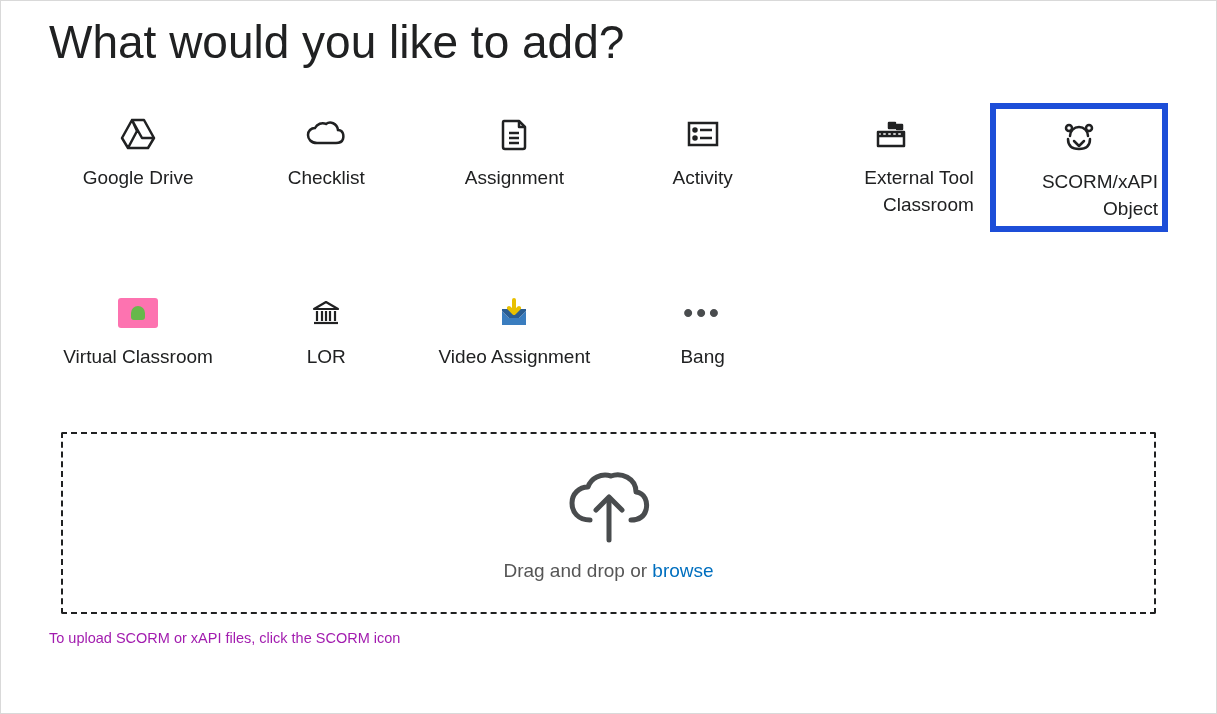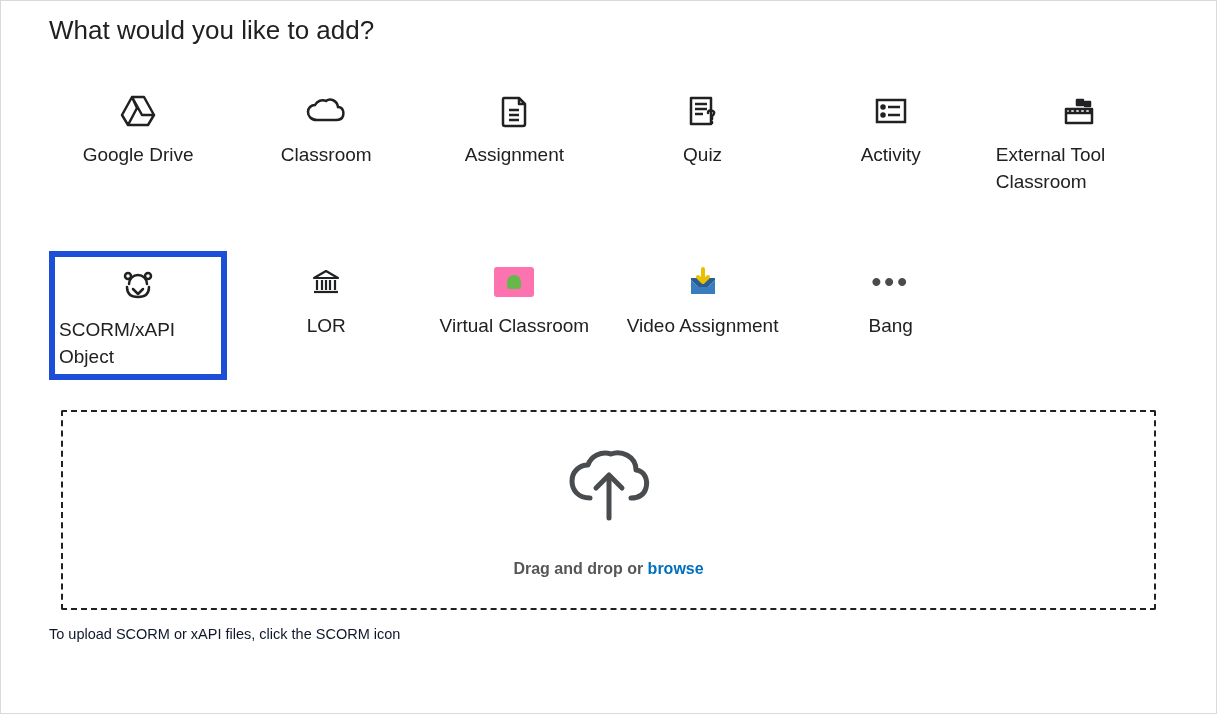--- a/index.html
+++ b/index.html
@@ -15,42 +15,42 @@
     padding: 14px 48px 10px 48px;
   }
   .breadcrumb {
     font-size: 14px;
     color: #006fbf;
     margin-bottom: 14px;
   }
   .breadcrumb a { color: #006fbf; text-decoration: none; cursor: pointer; }
   .breadcrumb .sep { color: #565656; margin-left: 6px; font-size: 11px; }
   .page-title {
-    font-size: 26px;
+    font-size: 46px;
     font-weight: 400;
     color: #202122;
     margin-bottom: 34px;
   }
   .grid {
     display: grid;
     grid-template-columns: repeat(6, 1fr);
     column-gap: 10px;
     row-gap: 50px;
     margin-bottom: 30px;
     max-width: 1120px;
     margin-left: auto;
     margin-right: auto;
   }
   .tile {
     display: flex;
     flex-direction: column;
     align-items: center;
     justify-content: flex-start;
     cursor: pointer;
-    text-align: left;
+    text-align: right;
     min-height: 120px;
     padding: 8px 4px 4px 4px;
     border: 2px solid transparent;
   }
   .tile.selected {
     border: 6px solid #1d4ed8;
   }
   .tile .icon {
     height: 42px;
     display: flex;
@@ -67,29 +67,28 @@
   .dropzone {
     border: 2px dashed #202122;
     border-radius: 2px;
     padding: 36px 20px 30px 20px;
     text-align: center;
     max-width: 1095px;
     margin: 26px auto 16px auto;
   }
   .dropzone svg { color: #494c4e; }
   .drop-text {
-    font-size: 16px;
+    font-size: 19px;
     color: #565656;
-    margin-top: 28px;
-    font-weight: bold;
+    margin-top: 6px;
   }
   .drop-text a { color: #006fbf; text-decoration: none; cursor: pointer; }
   .hint {
     font-size: 14.5px;
-    color: #0f172a;
+    color: #a21caf;
     margin-left: 0;
     margin-top: 10px;
   }
   .more-dots { letter-spacing: 3px; font-size: 28px; font-weight: 700; color: #494c4e; }
   
   .vc-box { width: 40px; height: 30px; background:#fd73b0; border-radius:3px; display:flex; align-items:center; justify-content:center; }
   .vc-head { width:14px; height:14px; background:#67b84b; border-radius:7px 7px 3px 3px; }
 </style>
 </head>
 <body>
@@ -109,49 +108,37 @@
       </span>
       <span class="label">Google Drive</span>
     </div>
 
     <div class="tile">
       <span class="icon">
         <svg width="40" height="26" viewBox="0 0 40 26" fill="none" stroke="#202122" stroke-width="2.5">
           <path d="M11 22 C5 22 2 18 2 14 C2 10 5 7 9 7 C11 3 16 1 20 3 C24 0 31 2 32 9 C37 9 38 14 37 18 C36 21 33 22 30 22 Z"></path>
         </svg>
       </span>
-      <span class="label">Classroom</span>
+      <span class="label">Checklist</span>
     </div>
 
     <div class="tile">
       <span class="icon">
         <svg width="30" height="34" viewBox="0 0 30 34" fill="none" stroke="#202122" stroke-width="2.5" stroke-linejoin="round">
           <path d="M5 4 L20 4 L26 10 L26 30 Q26 32 24 32 L6 32 Q4 32 4 30 L4 6 Q4 4 5 4 Z"></path>
           <path d="M20 4 L20 10 L26 10"></path>
           <line x1="10" y1="16" x2="20" y2="16"></line>
           <line x1="10" y1="21" x2="20" y2="21"></line>
           <line x1="10" y1="26" x2="20" y2="26"></line>
         </svg>
       </span>
       <span class="label">Assignment</span>
     </div>
 
 
-    <div class="tile">
-      <span class="icon">
-        <svg width="32" height="34" viewBox="0 0 32 34" fill="none" stroke="#202122" stroke-width="2.5" stroke-linejoin="round">
-          <path d="M4 4 L24 4 L24 30 L4 30 Z"></path>
-          <line x1="8" y1="10" x2="20" y2="10"></line>
-          <line x1="8" y1="15" x2="20" y2="15"></line>
-          <line x1="8" y1="20" x2="16" y2="20"></line>
-          <path d="M21 19 C21 16 24 16 26 17 C28 18 27 21 25 22 L25 25 M25 28 L25 29" stroke-linecap="round"></path>
-        </svg>
-      </span>
-      <span class="label">Quiz</span>
-    </div>
 
     <div class="tile">
       <span class="icon">
         <svg width="34" height="28" viewBox="0 0 34 28" fill="none" stroke="#202122" stroke-width="2.5">
           <rect x="3" y="3" width="28" height="22"></rect>
           <circle cx="9" cy="10" r="1.5" fill="#202122"></circle>
           <circle cx="9" cy="18" r="1.5" fill="#202122"></circle>
           <line x1="14" y1="10" x2="26" y2="10"></line>
           <line x1="14" y1="18" x2="26" y2="18"></line>
         </svg>
@@ -176,44 +163,44 @@
       <span class="icon">
         <svg width="34" height="30" viewBox="0 0 34 30" fill="none" stroke="#202122" stroke-width="2.5" stroke-linejoin="round" stroke-linecap="round">
           <path d="M17 4 C12 4 8 8 8 13 M17 4 C22 4 26 8 26 13"></path>
           <circle cx="7" cy="5" r="3"></circle>
           <circle cx="27" cy="5" r="3"></circle>
           <path d="M6 16 Q6 26 17 26 Q28 26 28 16"></path>
           <path d="M12 18 L17 23 L22 18"></path>
         </svg>
       </span>
       <span class="label">SCORM/xAPI Object</span>
+    </div>
+
+    <div class="tile">
+      <span class="icon">
+        <span class="vc-box">
+            <span class="vc-head"></span>
+          </span>
+      </span>
+      <span class="label">Virtual Classroom</span>
     </div>
 
     <div class="tile">
       <span class="icon">
         <svg width="32" height="28" viewBox="0 0 32 28" fill="none" stroke="#202122" stroke-width="2.2" stroke-linejoin="round">
           <path d="M4 10 L16 3 L28 10 Z"></path>
           <line x1="7" y1="12" x2="7" y2="22"></line>
           <line x1="12" y1="12" x2="12" y2="22"></line>
           <line x1="16" y1="12" x2="16" y2="22"></line>
           <line x1="20" y1="12" x2="20" y2="22"></line>
           <line x1="25" y1="12" x2="25" y2="22"></line>
           <line x1="4" y1="24" x2="28" y2="24"></line>
         </svg>
       </span>
       <span class="label">LOR</span>
-    </div>
-
-    <div class="tile">
-      <span class="icon">
-        <span class="vc-box">
-            <span class="vc-head"></span>
-          </span>
-      </span>
-      <span class="label">Virtual Classroom</span>
     </div>
 
     <div class="tile">
       <span class="icon">
         <svg width="36" height="32" viewBox="0 0 36 32">
           <path d="M6 14 L6 28 L30 28 L30 14 L23 21 L13 21 Z" fill="#3a7dbf"></path>
           <path d="M6 14 L13 21 L23 21 L30 14 L30 12 L6 12 Z" fill="#2a5d92"></path>
           <path d="M18 3 L18 16 M18 16 L13 11 M18 16 L23 11" stroke="#e8c000" stroke-width="4" fill="none" stroke-linecap="round" stroke-linejoin="round"></path>
         </svg>
       </span>

